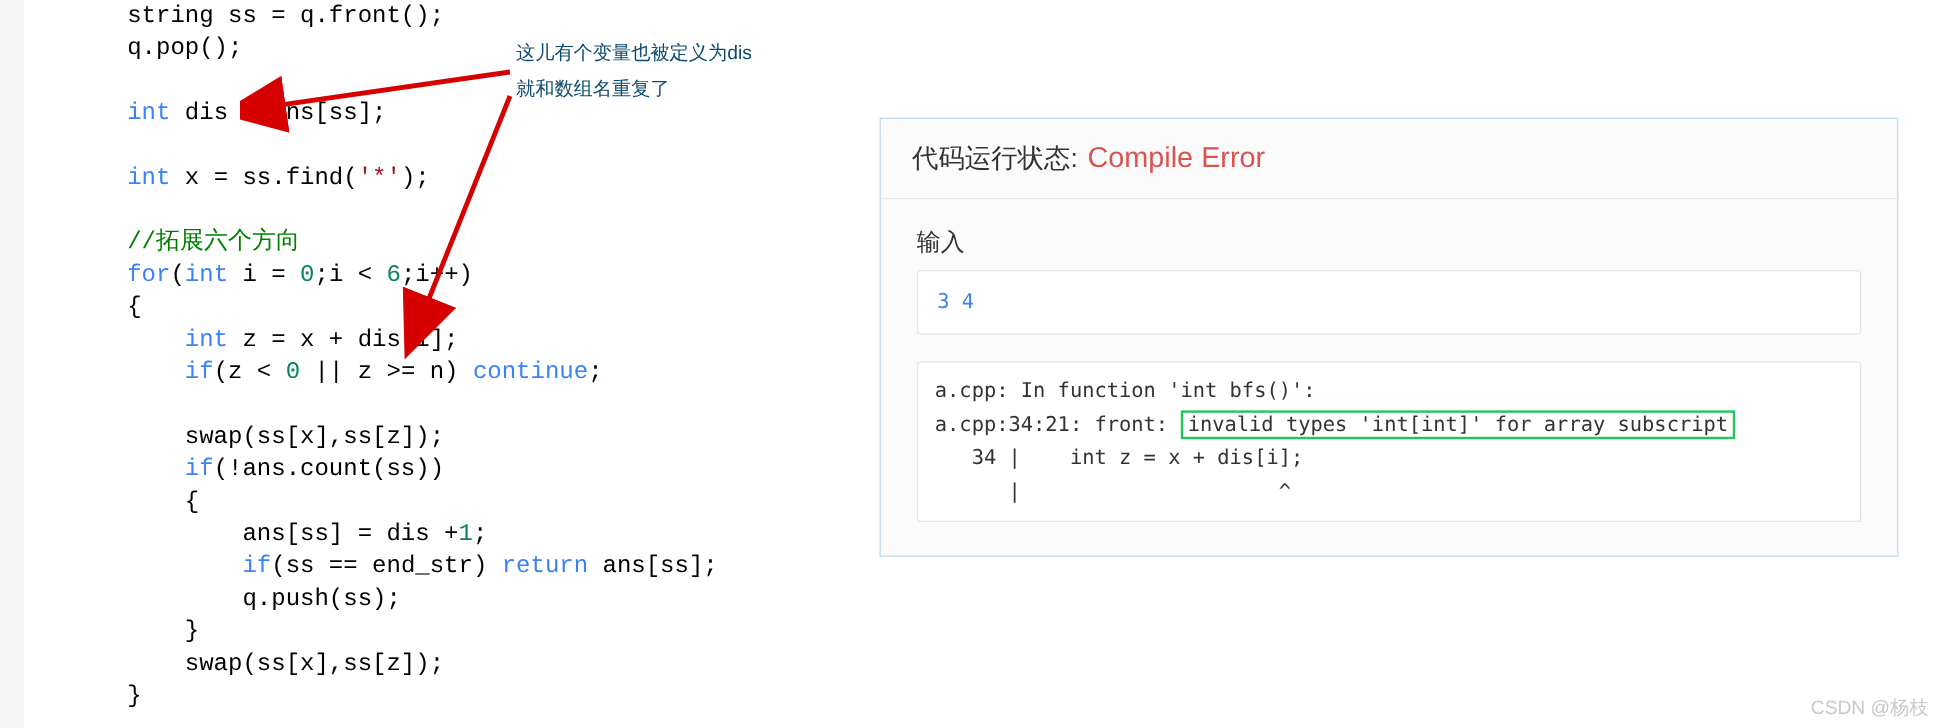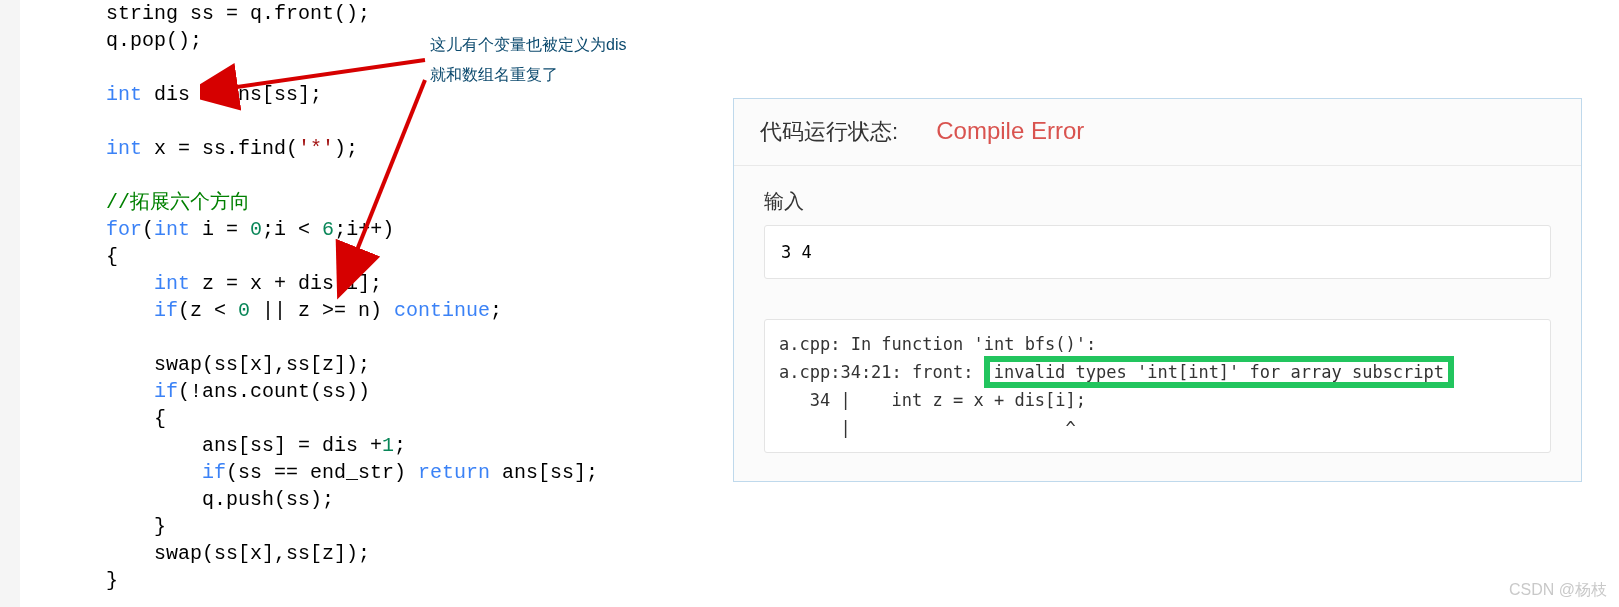--- a/index.html
+++ b/index.html
@@ -6,26 +6,26 @@
   .code-area{position:absolute;left:58px;top:0;width:620px;font-size:20px;line-height:27px;white-space:pre;color:#000}
   .t-key{color:#3b82f6}
   .t-num{color:#098658}
   .t-str{color:#a31515}
   .t-com{color:#008000}
   .t-id{color:#000}
   .annot{position:absolute;left:430px;top:30px;font-family:"Microsoft YaHei","SimSun",sans-serif;font-size:16px;line-height:30px;color:#0c4a6e}
   .arrow-svg{position:absolute;left:200px;top:40px;pointer-events:none}
   .panel{position:absolute;left:733px;top:98px;width:847px;border:1px solid #bfd9ec;background:#fbfbfb;}
   .panel-hdr{padding:18px 26px;border-bottom:1px solid #e9e9e9;font-family:"Microsoft YaHei",sans-serif;font-size:22px;color:#333}
-  .panel-hdr .status{color:#d9534f;margin-left:32px;font-size:24px}
+  .panel-hdr .status{color:#d9534f;margin-left:2px;font-size:24px}
   .panel-body{padding:22px 30px 28px 30px}
   .sect-label{font-family:"Microsoft YaHei",sans-serif;font-size:20px;color:#333;margin-bottom:10px}
-  .io-box{border:1px solid #e4e4e4;background:#fff;border-radius:3px;padding:12px 16px;font-family:Consolas,monospace;font-size:17px;line-height:28px;color:#000000;white-space:pre;margin-bottom:40px}
+  .io-box{border:1px solid #e4e4e4;background:#fff;border-radius:3px;padding:12px 16px;font-family:Consolas,monospace;font-size:17px;line-height:28px;color:#3b82f6;white-space:pre;margin-bottom:22px}
   .err-box{border:1px solid #e4e4e4;background:#fff;border-radius:3px;padding:10px 14px;font-family:Consolas,monospace;font-size:17px;line-height:28px;color:#333;white-space:pre}
-  .err-hl{border:6px solid #22c55e;padding:0 4px}
+  .err-hl{border:2px solid #22c55e;padding:0 4px}
   .watermark{position:absolute;right:12px;bottom:6px;font-family:"Microsoft YaHei",sans-serif;font-size:16px;color:#c9c9c9}
   .left-rail{position:absolute;left:0;top:0;width:20px;height:607px;background:#f5f5f5}
 </style>
 </head>
 <body>
 
 <div class="left-rail"></div>
 
 <div class="code-area" id="code"><span class="t-id">    string ss = q.front();</span>
 <span class="t-id">    q.pop();</span>

